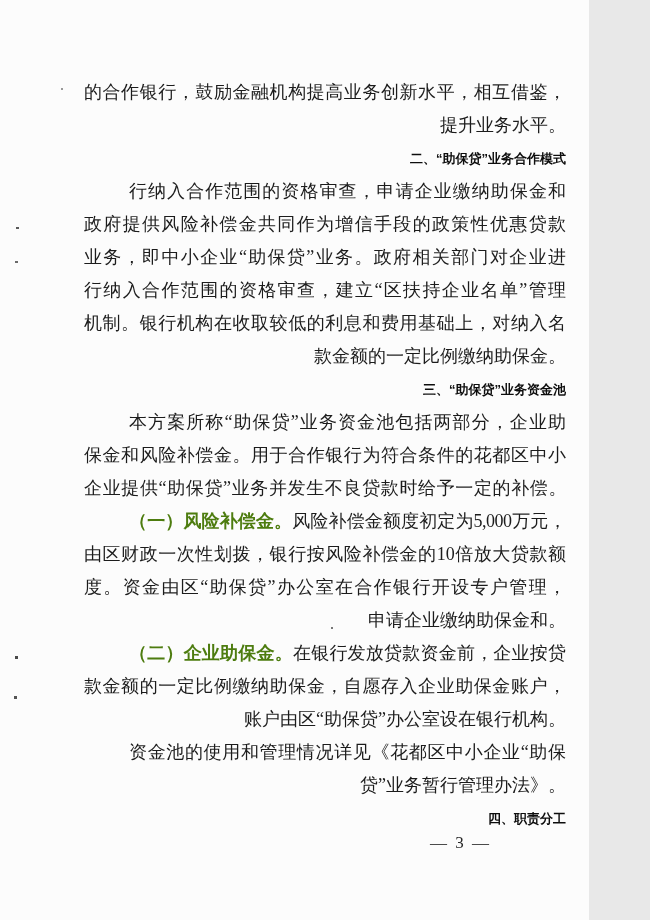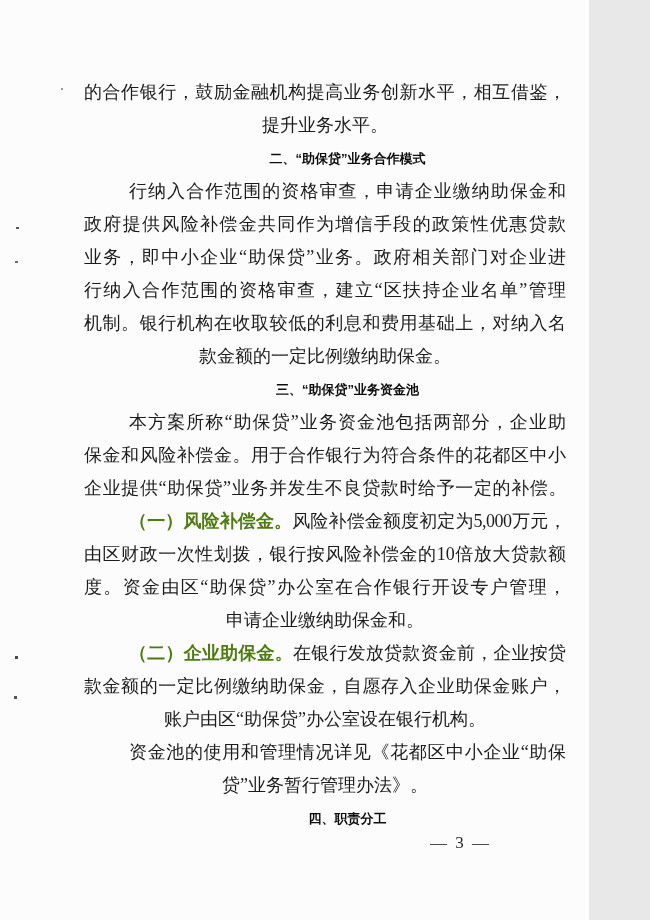--- a/index.html
+++ b/index.html
@@ -20,21 +20,21 @@
     position: absolute;
     left: 84px;
     top: 76px;
     width: 482px;
   }
   .line {
     font-size: 18px;
     line-height: 33px;
     height: 33px;
     overflow: hidden;
-    text-align: center;
+    text-align: right;
     color: #1c1c1c;
   }
   .just {
     text-align: justify;
     text-align-last: justify;
     text-justify: inter-character;
   }
   .indent {
     text-indent: 45px;
   }

